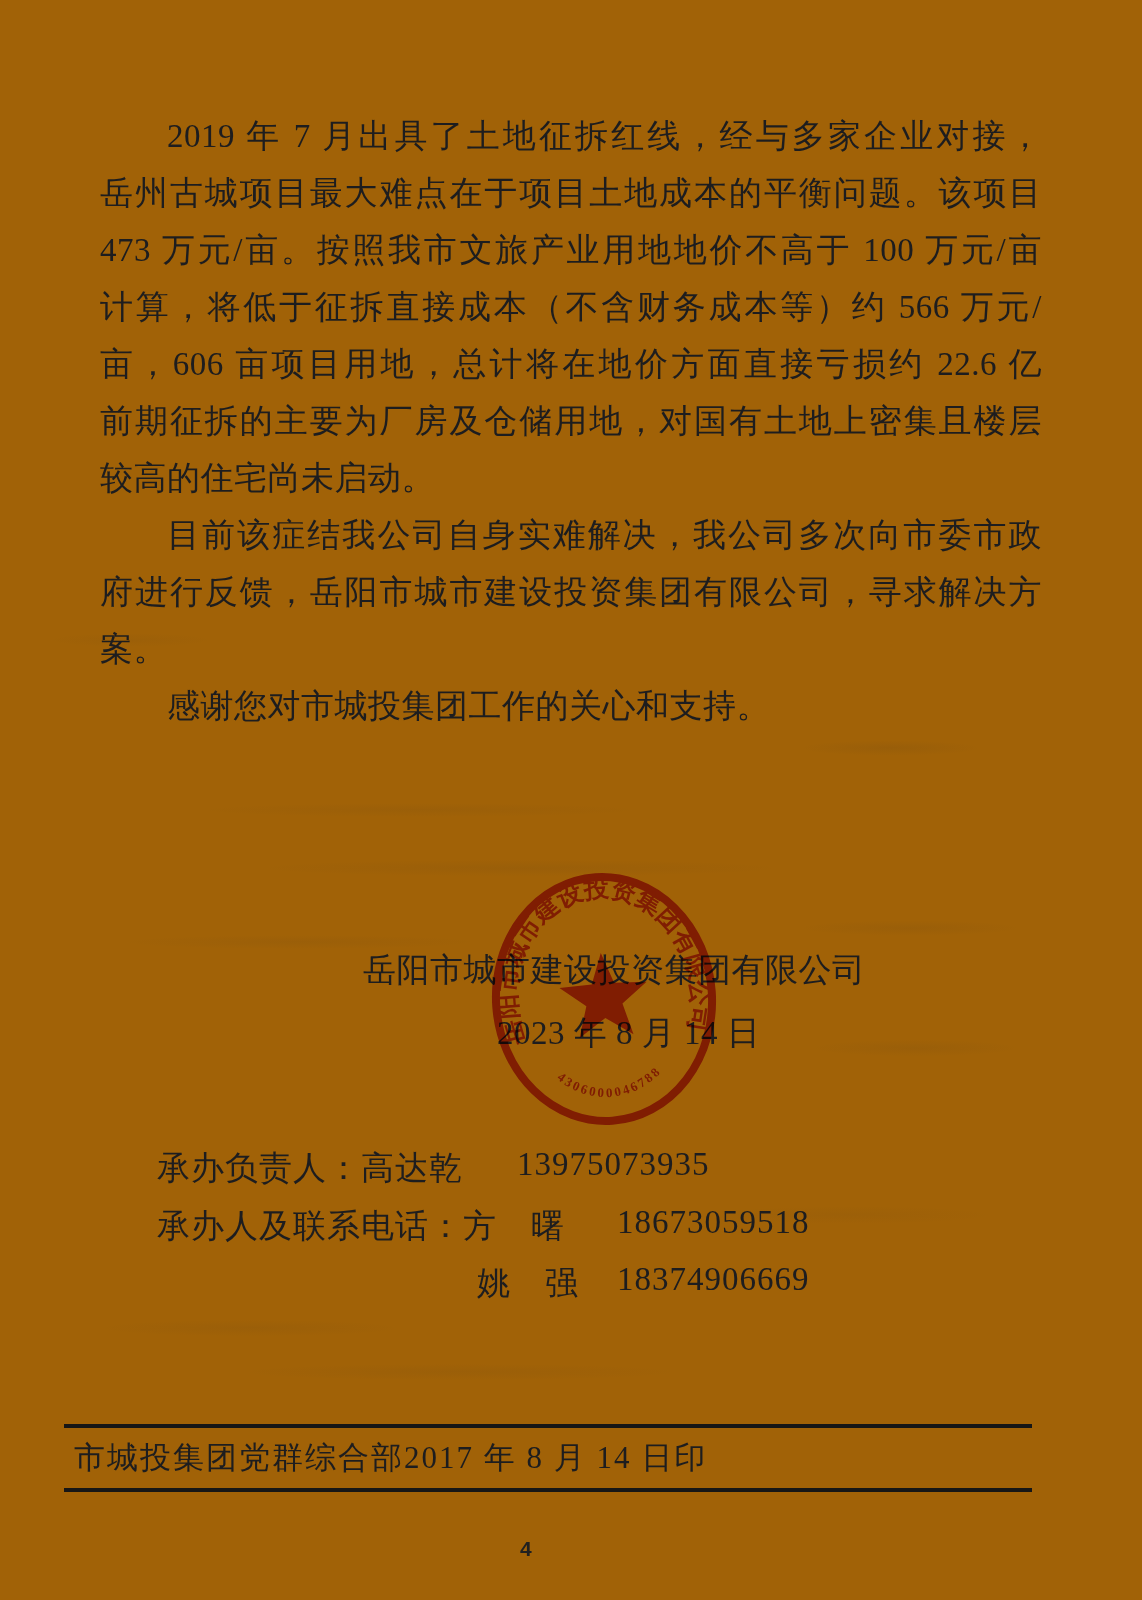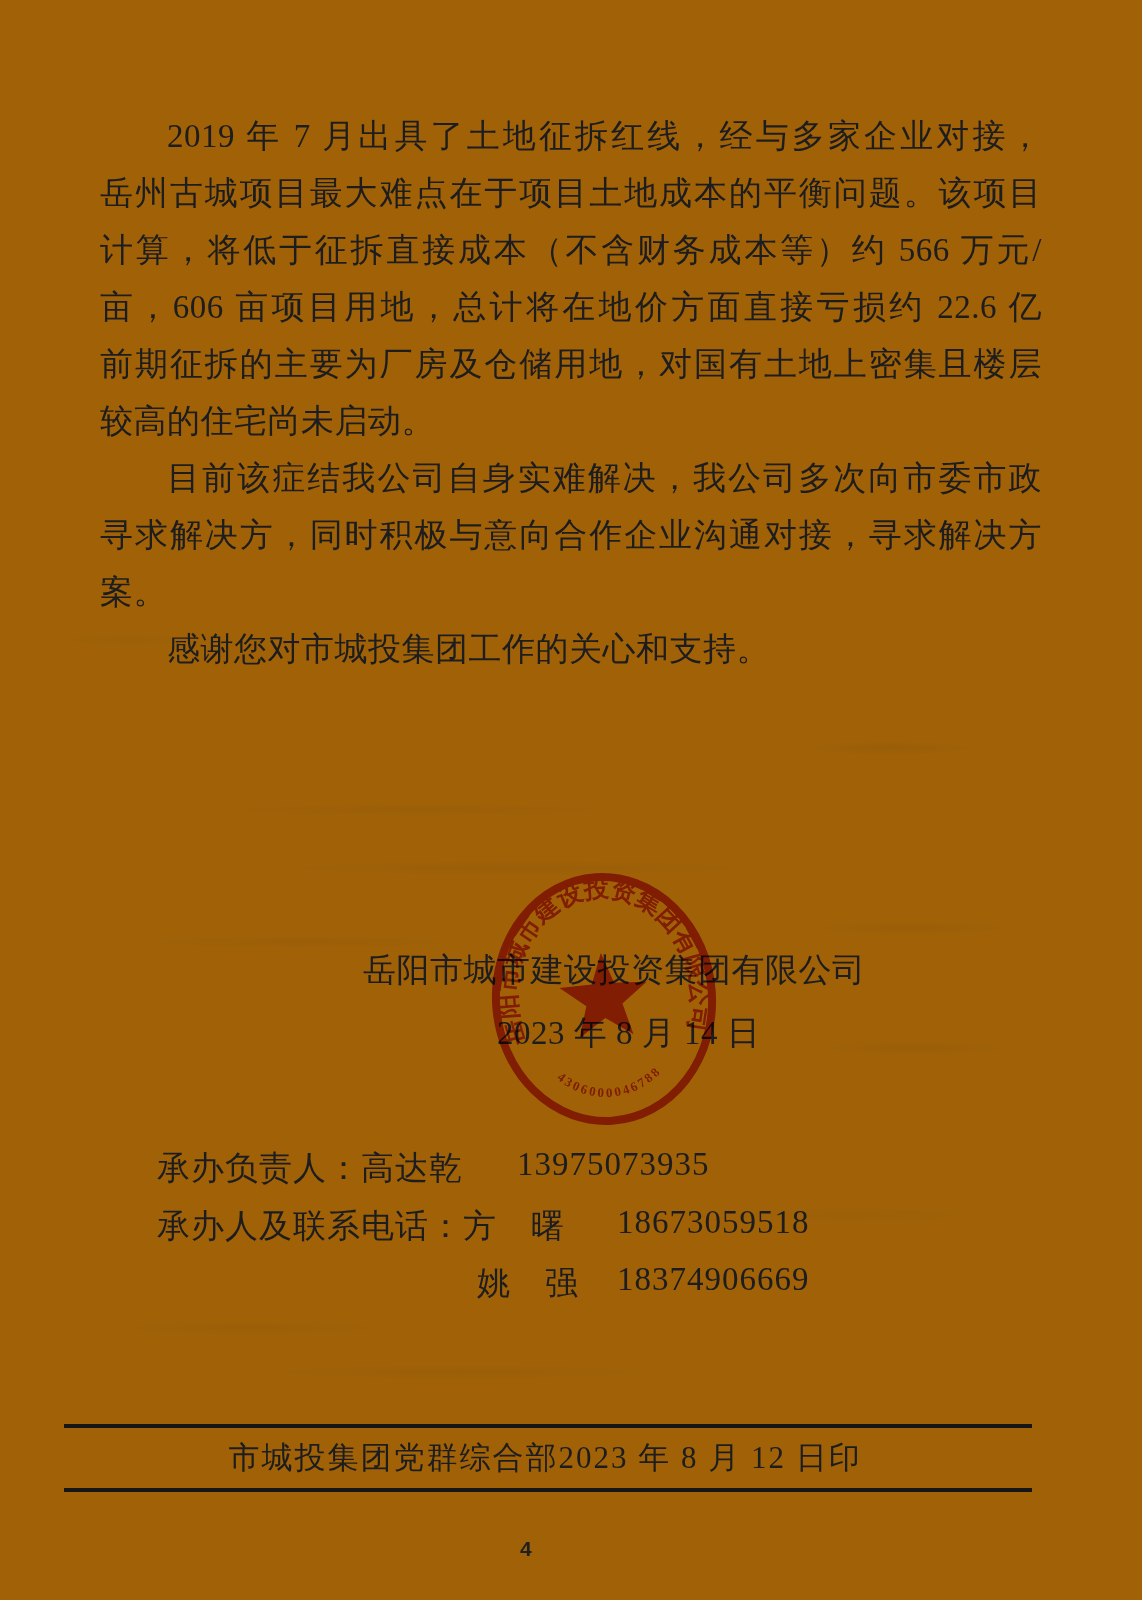--- a/index.html
+++ b/index.html
@@ -57,46 +57,47 @@
   .c-row1{left:157px;top:1146px;}
   .c-row1 .phone{position:absolute;left:360px;top:0;}
   .c-row2{left:157px;top:1204px;}
   .c-row2 .phone{position:absolute;left:460px;top:0;}
   .c-row3{left:477px;top:1261px;}
   .c-row3 .phone{position:absolute;left:140px;top:0;text-align:center;}
   
   .footer{
     position:absolute;left:64px;top:1424px;width:942px;height:60px;
     border-top:4px solid #161616;border-bottom:4px solid #161616;
-    display:flex;justify-content:center;align-items:center;
+    display:flex;justify-content:flex-start;align-items:center;
     padding:0 16px 0 10px;box-sizing:content-box;
     font-size:31px;letter-spacing:2px;white-space:nowrap;
   }
   .page-number{
     position:absolute;left:520px;top:1537px;
     font-family:"Liberation Sans","DejaVu Sans",sans-serif;
     font-size:21px;font-weight:700;color:#202020;
   }
 </style>
 </head>
 <body>
 
 <div class="page">
 
   <div class="scan-noise"></div>
 
   <div class="body-text">
     <div class="bline indent">2019 年 7 月出具了土地征拆红线，经与多家企业对接，</div>
     <div class="bline">岳州古城项目最大难点在于项目土地成本的平衡问题。该项目</div>
+    <div class="bline">473 万元/亩。按照我市文旅产业用地地价不高于 100 万元/亩</div>
     <div class="bline">计算，将低于征拆直接成本（不含财务成本等）约 566 万元/</div>
     <div class="bline">亩，606 亩项目用地，总计将在地价方面直接亏损约 22.6 亿</div>
     <div class="bline">前期征拆的主要为厂房及仓储用地，对国有土地上密集且楼层</div>
     <div class="bline end">较高的住宅尚未启动。</div>
     <div class="bline indent">目前该症结我公司自身实难解决，我公司多次向市委市政</div>
-    <div class="bline">寻求解决方，同时积极与意向合作企业沟通对接，寻求解决方</div>
+    <div class="bline">府进行反馈，岳阳市城市建设投资集团有限公司，寻求解决方</div>
     <div class="bline end">案。</div>
     <div class="bline indent end">感谢您对市城投集团工作的关心和支持。</div>
   </div>
 
   <div class="sign-company">岳阳市城市建设投资集团有限公司</div>
   <div class="sign-date">2023 年 8 月 14 日</div>
 
   <svg class="seal" viewBox="0 0 226 254">
     <ellipse cx="113" cy="127" rx="108" ry="122" fill="none" stroke="#c63a2f" stroke-width="8"></ellipse>
     <polygon fill="#c63a2f" points="113,81 124.2,111.6 156.7,112.8 131.1,132.9 140,164.2 113,146 86,164.2 94.9,132.9 69.3,112.8 101.8,111.6"></polygon>
@@ -120,18 +121,18 @@
     <span>承办人及联系电话：</span><span>方　曙</span>
     <span class="phone">18673059518</span>
   </div>
   <div class="contact c-row3">
     <span>姚　强</span>
     <span class="phone">18374906669</span>
   </div>
 
   <div class="footer">
     <span>市城投集团党群综合部</span>
-    <span>2023 年 8 月 12 日印</span>
+    <span>2017 年 8 月 14 日印</span>
   </div>
 
   <div class="page-number">4</div>
 
 </div>
 
 </body></html>

